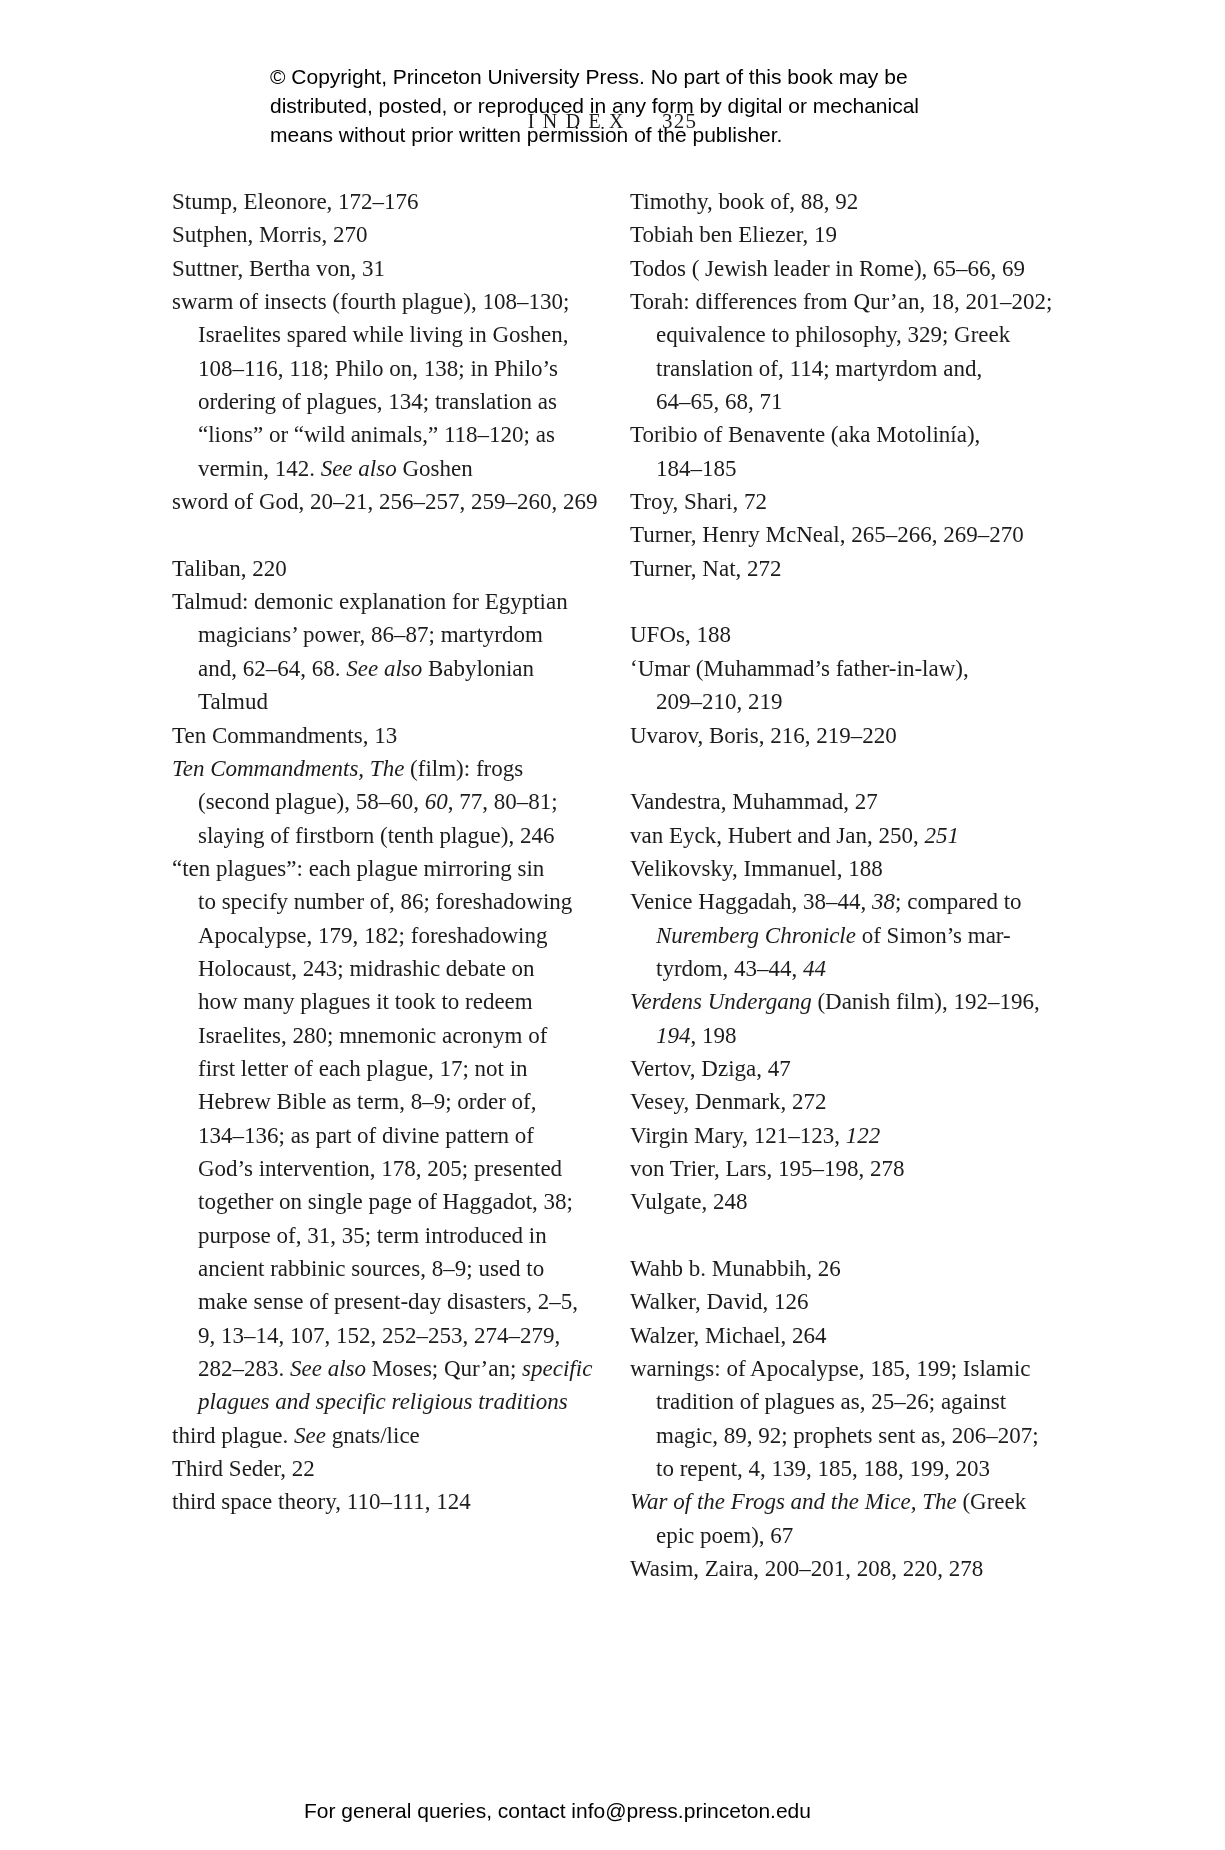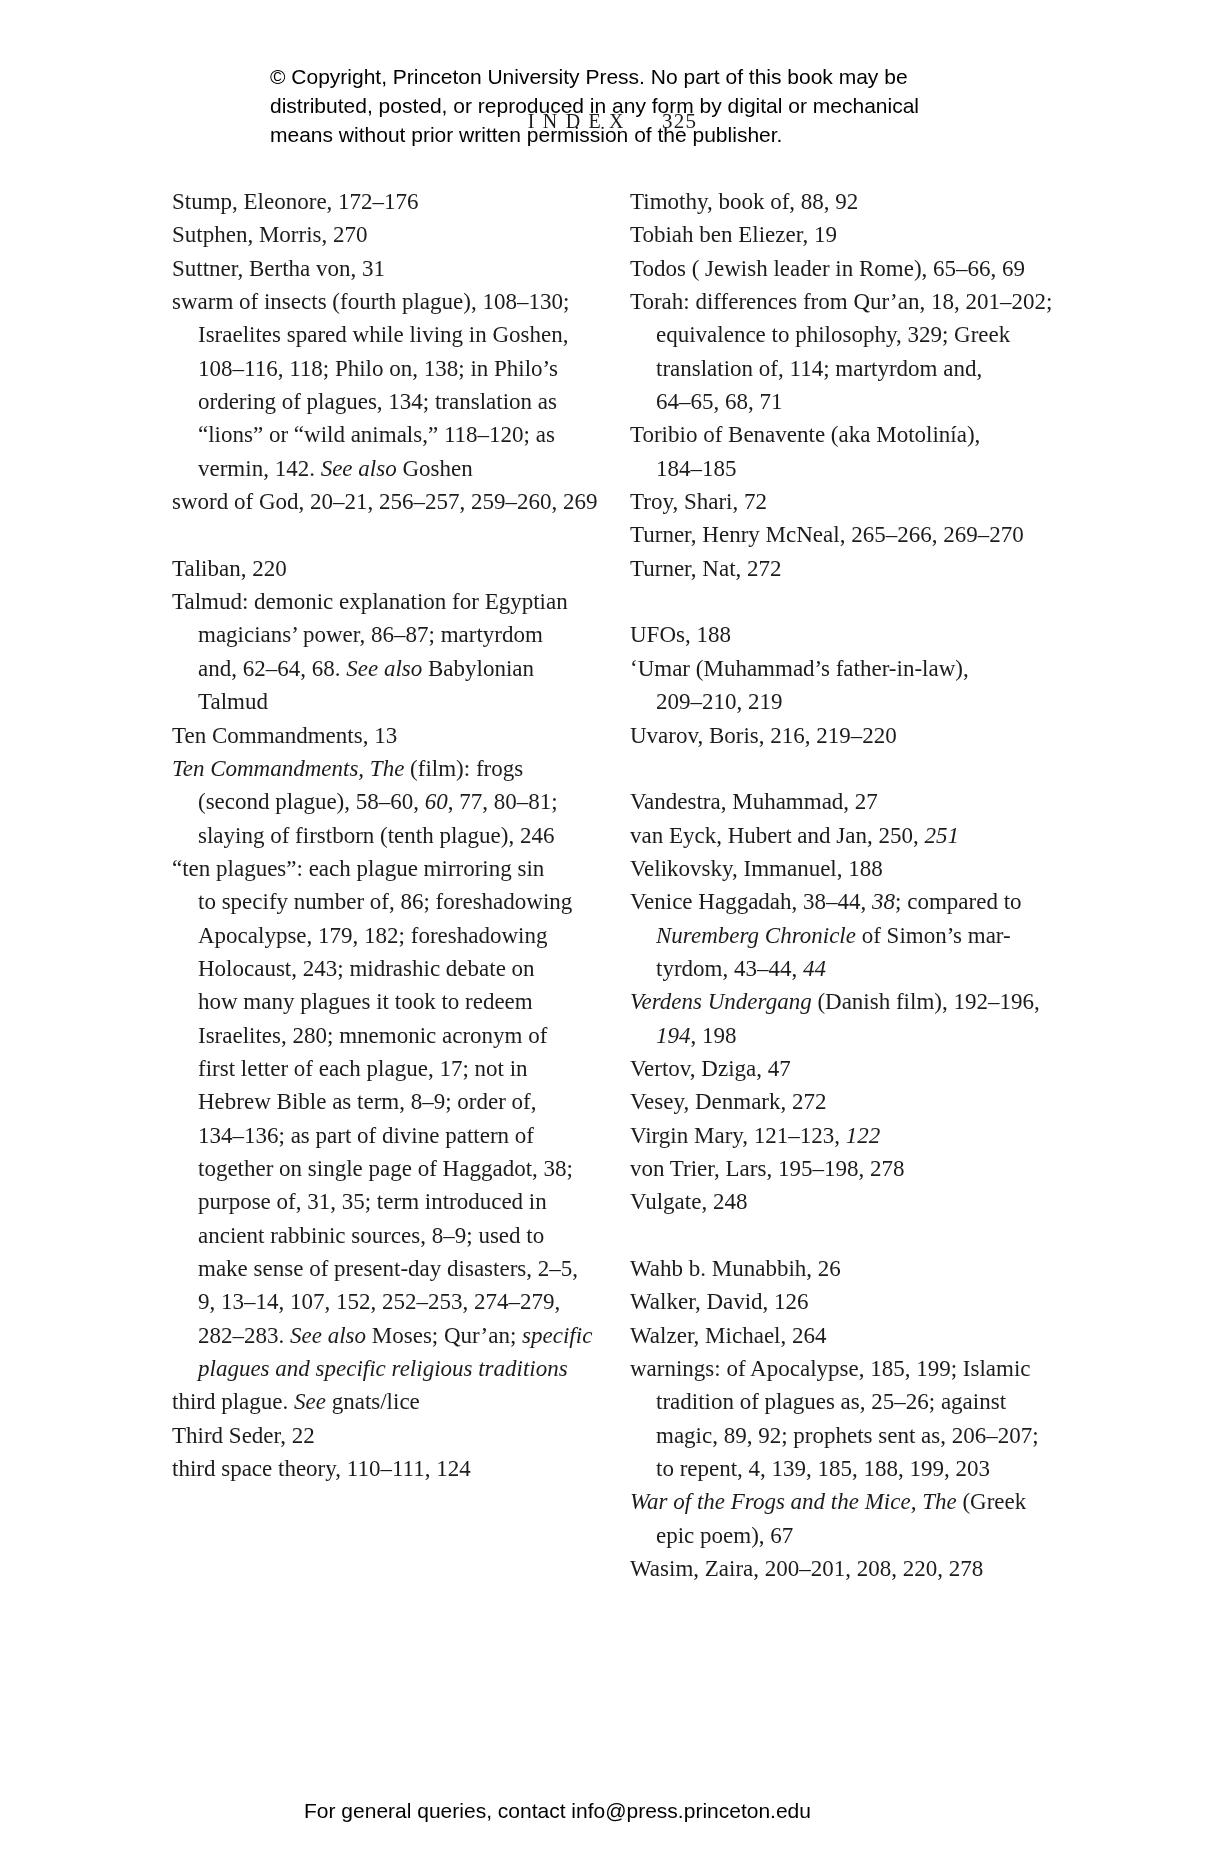--- a/index.html
+++ b/index.html
@@ -108,20 +108,21 @@
       <div class="index-line indent"><span>slaying of firstborn (tenth plague), 246</span></div>
       <div class="index-line"><span>“ten plagues”: each plague mirroring sin</span></div>
       <div class="index-line indent"><span>to specify number of, 86; foreshadowing</span></div>
       <div class="index-line indent"><span>Apocalypse, 179, 182; foreshadowing</span></div>
       <div class="index-line indent"><span>Holocaust, 243; midrashic debate on</span></div>
       <div class="index-line indent"><span>how many plagues it took to redeem</span></div>
       <div class="index-line indent"><span>Israelites, 280; mnemonic acronym of</span></div>
       <div class="index-line indent"><span>first letter of each plague, 17; not in</span></div>
       <div class="index-line indent"><span>Hebrew Bible as term, 8–9; order of,</span></div>
       <div class="index-line indent"><span>134–136; as part of divine pattern of</span></div>
+      <div class="index-line indent"><span>God’s intervention, 178, 205; presented</span></div>
       <div class="index-line indent"><span>together on single page of Haggadot, 38;</span></div>
       <div class="index-line indent"><span>purpose of, 31, 35; term introduced in</span></div>
       <div class="index-line indent"><span>ancient rabbinic sources, 8–9; used to</span></div>
       <div class="index-line indent"><span>make sense of present-day disasters, 2–5,</span></div>
       <div class="index-line indent"><span>9, 13–14, 107, 152, 252–253, 274–279,</span></div>
       <div class="index-line indent"><span>282–283. </span><span class="it">See also</span><span> Moses; Qur’an; </span><span class="it">specific</span></div>
       <div class="index-line indent"><span class="it">plagues and specific religious traditions</span></div>
       <div class="index-line"><span>third plague. </span><span class="it">See</span><span> gnats/lice</span></div>
       <div class="index-line"><span>Third Seder, 22</span></div>
       <div class="index-line"><span>third space theory, 110–111, 124</span></div>

